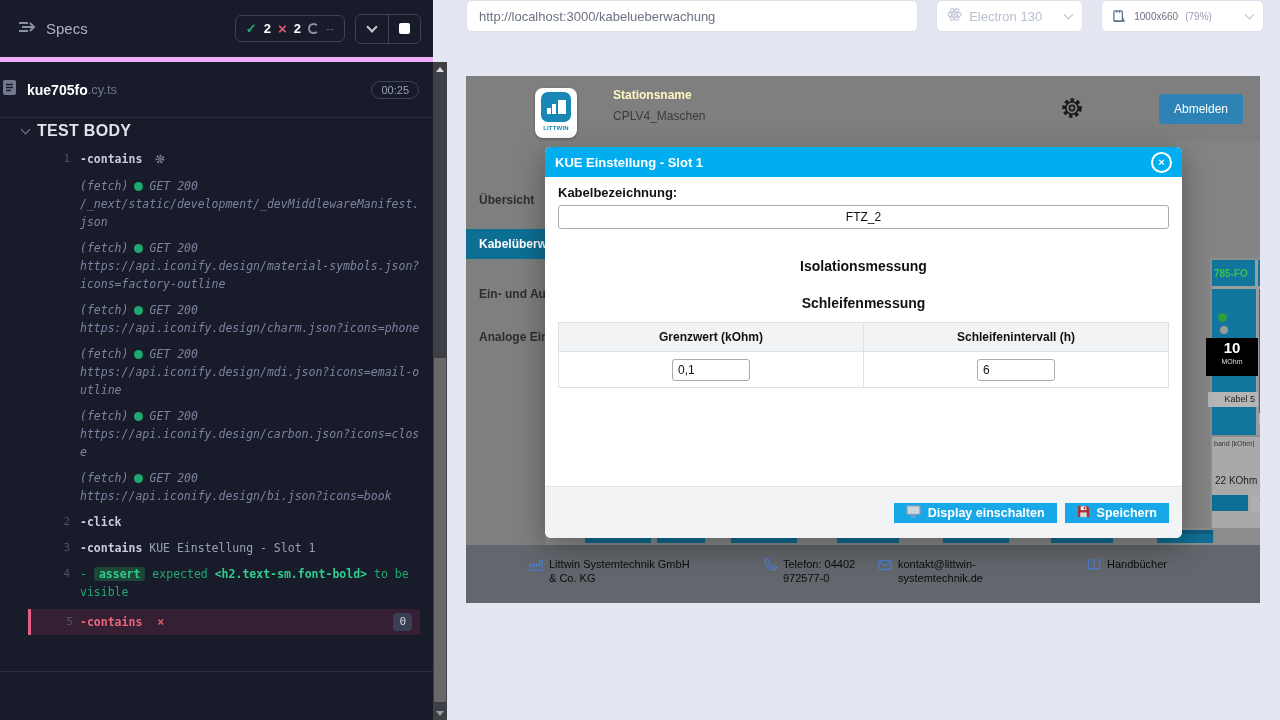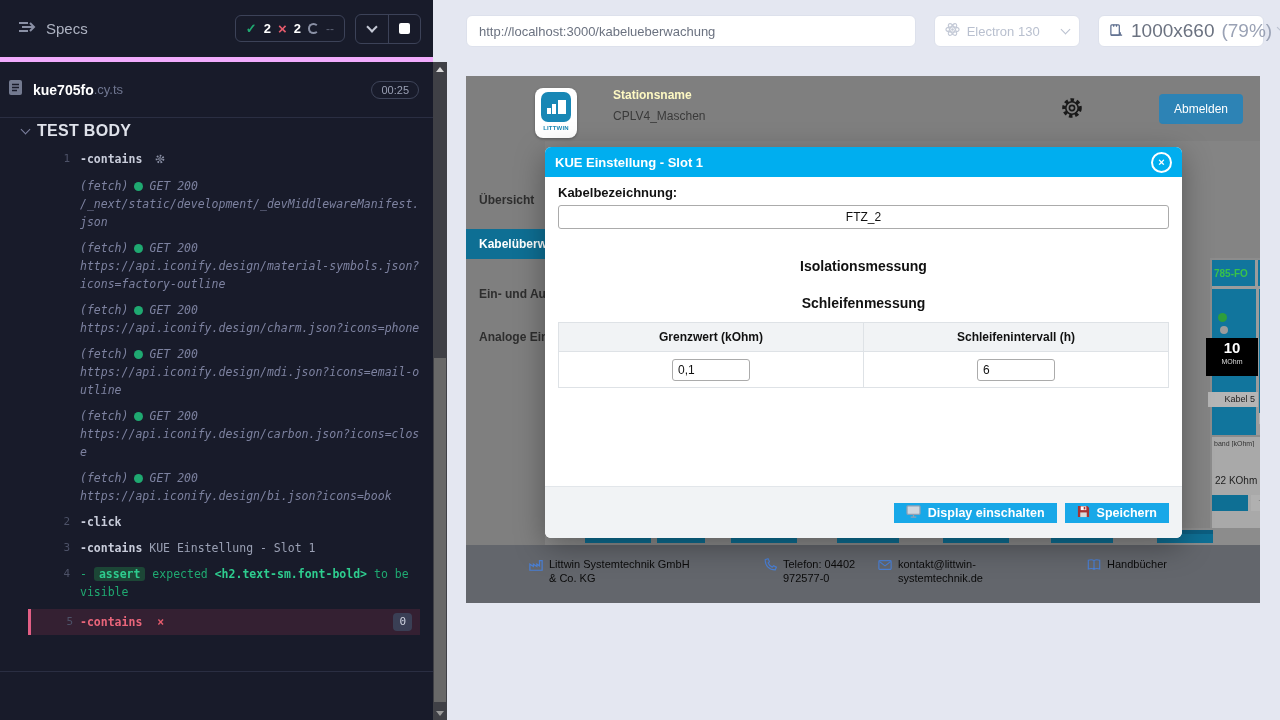--- a/index.html
+++ b/index.html
@@ -14,21 +14,21 @@
   .ok { color:#1fa971; font-weight:bold; font-size:13px; }
   .bad { color:#e45b6c; font-weight:bold; font-size:15px; line-height:13px; }
   .statnum { color:#fff; font-weight:bold; font-size:13px; }
   .ring { width:11px; height:11px; border:2px solid #8a90a5; border-right-color:transparent; border-radius:50%; display:inline-block; }
   .pendtxt { color:#5a6072; font-size:12px; }
   .ctlgroup { display:flex; align-items:stretch; margin-left:10px; border:1px solid #3c4258; border-radius:6px; overflow:hidden; }
   .ctlbtn { width:32px; height:28px; background:transparent; border:none; display:flex; align-items:center; justify-content:center; cursor:pointer; }
   .ctlbtn + .ctlbtn { border-left:1px solid #3c4258; }
   .chev { width:8px; height:8px; border-left:2px solid #c5c9d6; border-bottom:2px solid #c5c9d6; transform:rotate(-45deg); margin-top:-4px; }
   .stopsq { width:11px; height:11px; background:#fff; border-radius:2px; }
-  .cy-spec { height:56px; display:flex; align-items:center; padding:0 14px 0 8px; border-bottom:1px solid #2a2e42; cursor:pointer;justify-content:space-between; }
+  .cy-spec { height:56px; display:flex; align-items:center; padding:0 14px 0 2px; border-bottom:1px solid #2a2e42; cursor:pointer;justify-content:space-between; }
   .specname { margin-left:10px; font-size:14px; font-weight:bold; color:#fff; }
   .specext { font-size:13px; color:#6f7690; }
   .durpill { margin-left:auto; border:1px solid #3e4459; border-radius:10px; padding:2px 9px; font-size:11px; color:#9aa0b4; }
   .cy-body { height:26px; display:flex; align-items:center; padding-left:22px; gap:8px; }
   .tb-chev { width:7px; height:7px; border-left:1.5px solid #7d82a0; border-bottom:1.5px solid #7d82a0; transform:rotate(-45deg); margin-top:-3px; }
   .tb-label { font-size:16px; font-weight:bold; color:#dfe2ea; letter-spacing:.3px; }
 
   .cy-log { position:absolute; top:150px; left:0; right:13px; bottom:52px; overflow:hidden;
             font-family:"DejaVu Sans Mono", monospace; font-size:11.5px; }
   .cmd-row, .fetch-grp { position:relative; margin:0 0 8px 28px; padding-left:52px; line-height:18px; }
@@ -53,27 +53,27 @@
 
   
   .cy-scroll { position:absolute; left:433px; top:62px; width:14px; height:658px; background:#3f4046; }
   .scr-arrow { position:absolute; left:0; width:14px; height:14px; display:flex; align-items:center; justify-content:center; }
   .tri-up { width:0; height:0; border-left:4px solid transparent; border-right:4px solid transparent; border-bottom:5px solid #d9d9d9; }
   .tri-dn { width:0; height:0; border-left:4px solid transparent; border-right:4px solid transparent; border-top:5px solid #9a9a9a; }
   .scr-thumb { position:absolute; left:1px; width:12px; top:296px; height:344px; background:#686868; }
 
   
   .stage { position:absolute; left:447px; top:0; width:833px; height:720px; background:#e4e7f1; }
-  .ctrlbar { position:absolute; left:0; top:0; right:0; height:62px; display:flex; align-items:center; padding:0 16px 0 19px; gap:18px; }
+  .ctrlbar { position:absolute; left:0; top:0; right:0; height:62px; display:flex; padding:0 16px 0 19px; gap:18px; }
   .urlbox { width:462px; height:32px; background:#fff; border:1px solid #dde1ec; border-radius:6px;
             font-size:13px; color:#6b7280; padding:0 12px; font-family:"Liberation Sans",sans-serif; }
   .ddl { height:32px; background:#fff; border:1px solid #dde1ec; border-radius:6px; display:flex; align-items:center;
          gap:7px; padding:0 10px; cursor:pointer; }
   .ddl.browser { width:150px; color:#b9c0cf; font-size:13px; }
-  .ddl.vp { width:166px; color:#6b7280; font-size:19px; }
+  .ddl.vp { width:166px; color:#6b7280; font-size:10px; }
   .vp-zoom { color:#9aa2b5; }
   .dd-chev { width:7px; height:7px; border-left:1.5px solid #b9c0cf; border-bottom:1.5px solid #b9c0cf; transform:rotate(-45deg); margin-top:-3px; margin-left:auto; }
 
   
   .aut { position:absolute; left:19px; top:76px; width:794px; height:527px; background:#848484; overflow:hidden; }
   .aut-header { position:absolute; left:0; top:0; right:0; height:65px; background:#7f7f7f; }
   .logo-card { position:absolute; left:69px; top:12px; width:42px; height:50px; background:#fff; border-radius:8px;
                box-shadow:0 1px 3px rgba(0,0,0,.3); display:flex; flex-direction:column; align-items:center; padding-top:4px; z-index:5; }
   .logo-sq { width:30px; height:30px; background:#1887b5; border-radius:7px; display:flex; align-items:center; justify-content:center; }
   .logo-glyph { display:flex; align-items:flex-end; gap:1.5px; }

